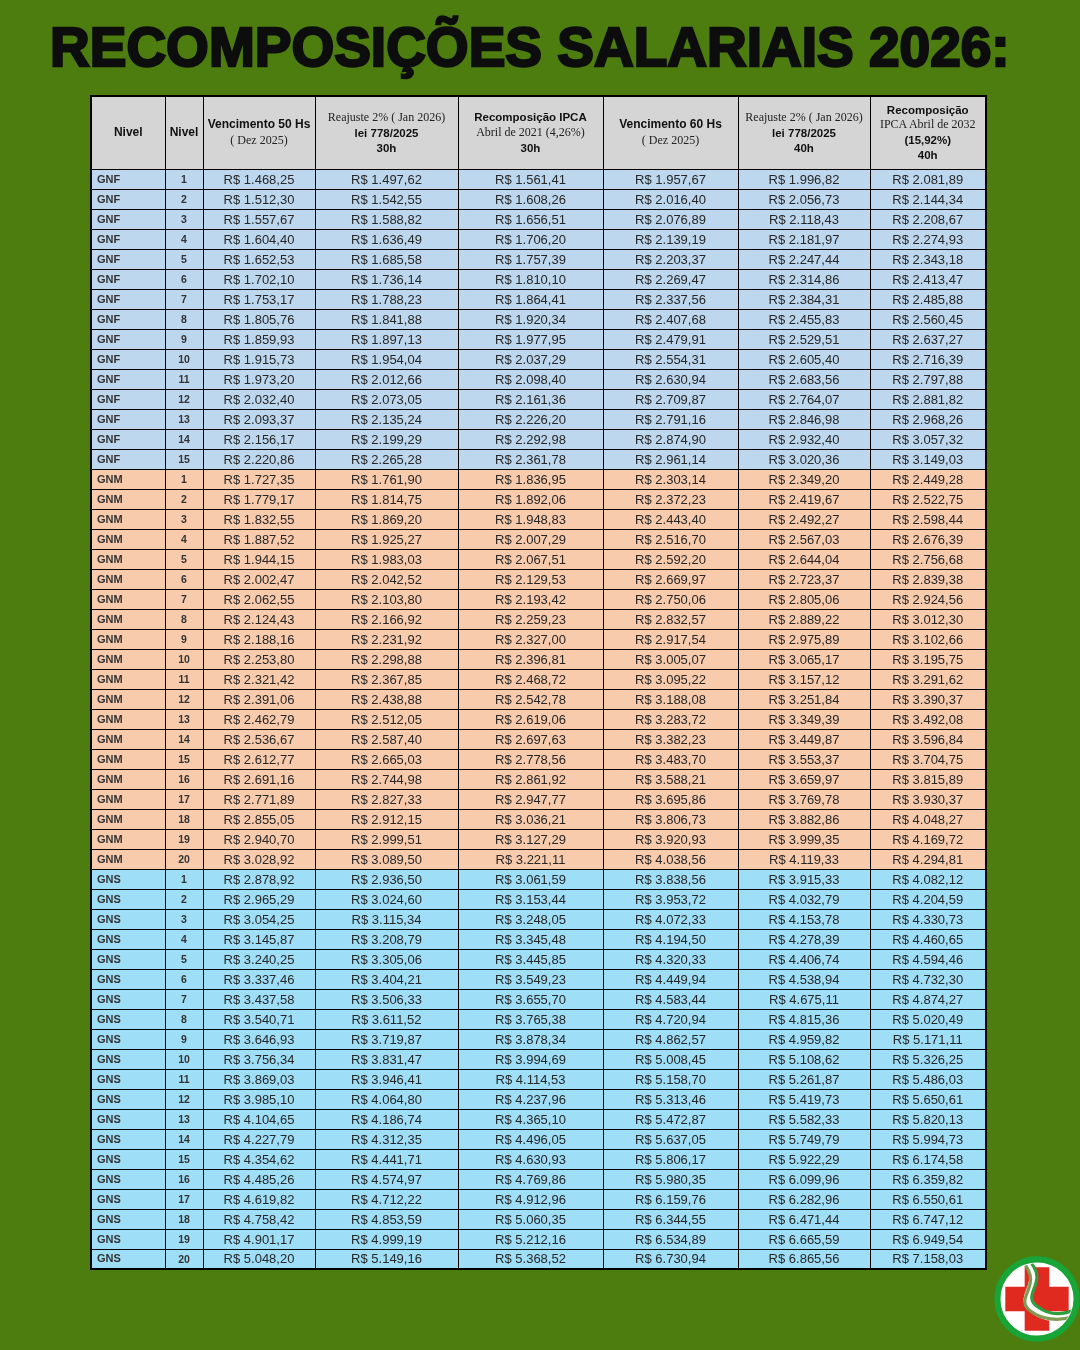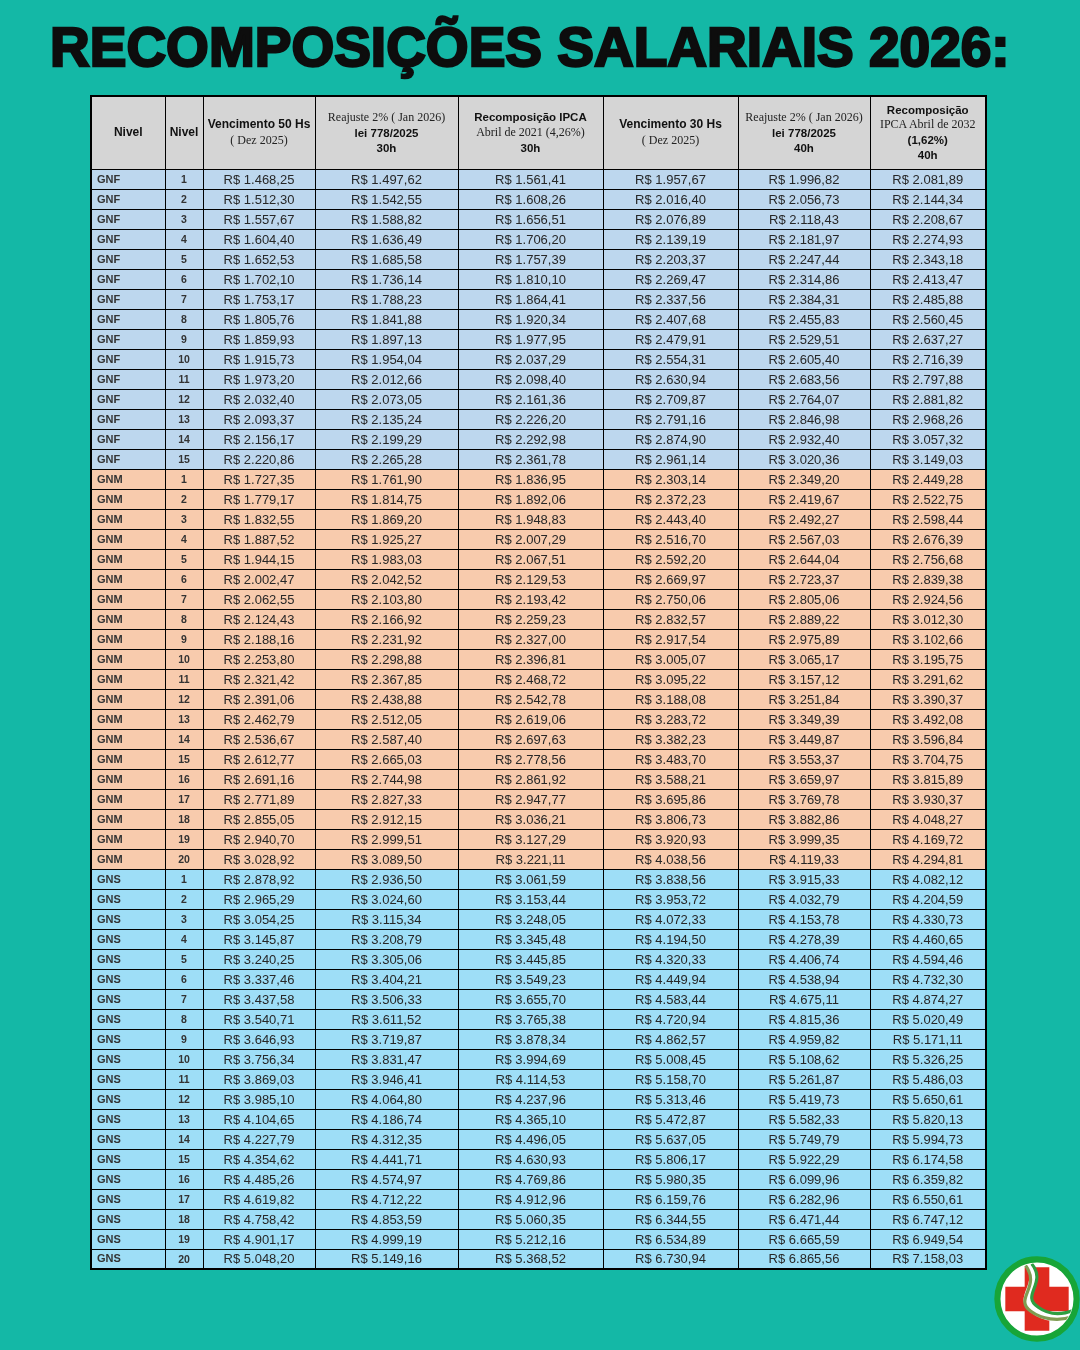--- a/index.html
+++ b/index.html
@@ -1,18 +1,18 @@
 <!DOCTYPE html>
 <html><head>
 <meta charset="utf-8">
 <style>
   * { margin:0; padding:0; box-sizing:border-box; }
   html,body { width:1080px; height:1350px; background:#ffffff; overflow:hidden;
               font-family:"Liberation Sans", sans-serif; }
-  .page { position:relative; width:1080px; height:1350px; background:#14b8a6; }
+  .page { position:relative; width:1080px; height:1350px; background:#4d7c0f; }
 
   .title {
     position:absolute; left:50px; top:16px; width:1000px;
     font-family:"Liberation Sans", sans-serif;
     font-weight:900; font-size:55px; line-height:1.15; letter-spacing:0px;
     color:#0d0d0d; -webkit-text-stroke:2.4px #0d0d0d; white-space:nowrap;
   }
 
   table.salary { position:absolute; left:90px; top:95px; width:895px;
     border-collapse:collapse; table-layout:fixed; border:2px solid #000; }
@@ -66,32 +66,32 @@
           <div class="h-serif">Reajuste 2% ( Jan 2026)</div>
           <div class="h-bold">lei 778/2025</div>
           <div class="h-bold">30h</div>
         </th>
         <th>
           <div class="h-bold">Recomposição  IPCA</div>
           <div class="h-serif">Abril de 2021   (4,26%)</div>
           <div class="h-bold">30h</div>
         </th>
         <th>
-          <div class="h-bold2">Vencimento 30 Hs</div>
+          <div class="h-bold2">Vencimento 60 Hs</div>
           <div class="h-serif">( Dez 2025)</div>
         </th>
         <th>
           <div class="h-serif">Reajuste 2% ( Jan 2026)</div>
           <div class="h-bold">lei 778/2025</div>
           <div class="h-bold">40h</div>
         </th>
         <th>
           <div class="h-bold">Recomposição</div>
           <div class="h-serif">IPCA Abril de 2032</div>
-          <div class="h-bold">(1,62%)</div>
+          <div class="h-bold">(15,92%)</div>
           <div class="h-bold">40h</div>
         </th>
       </tr>
     </thead>
     <tbody>
         <tr style="background: rgb(189, 215, 238);">
           <td class="classe">GNF</td>
           <td class="nivel">1</td>
           <td>R$ 1.468,25</td>
           <td>R$ 1.497,62</td>

